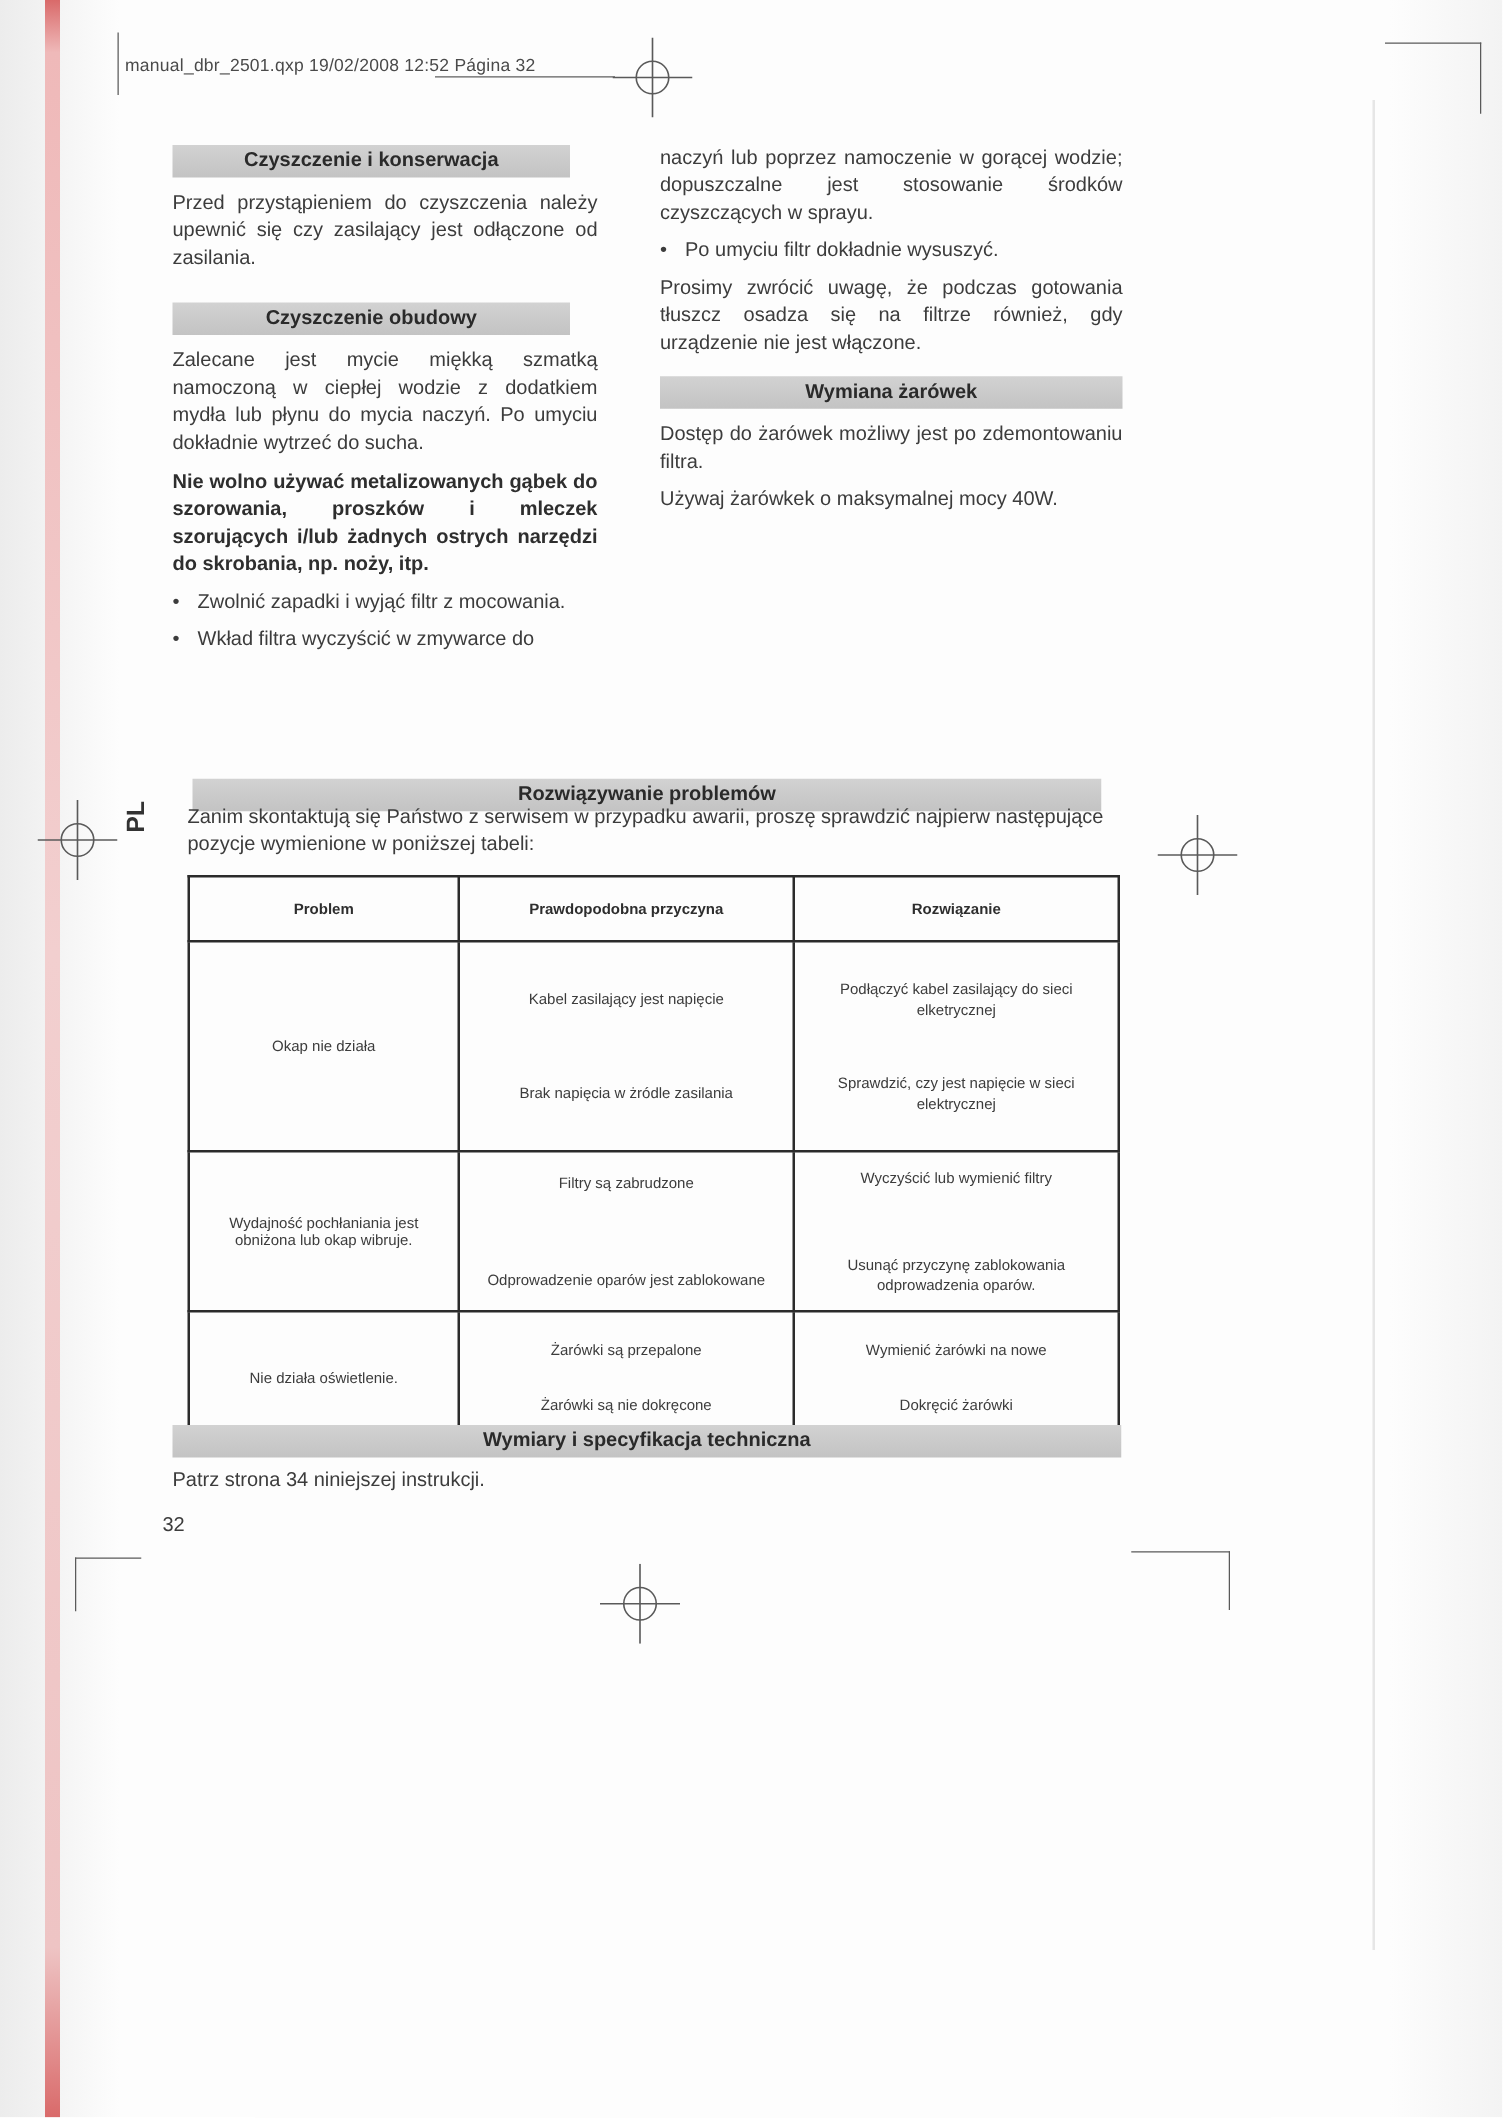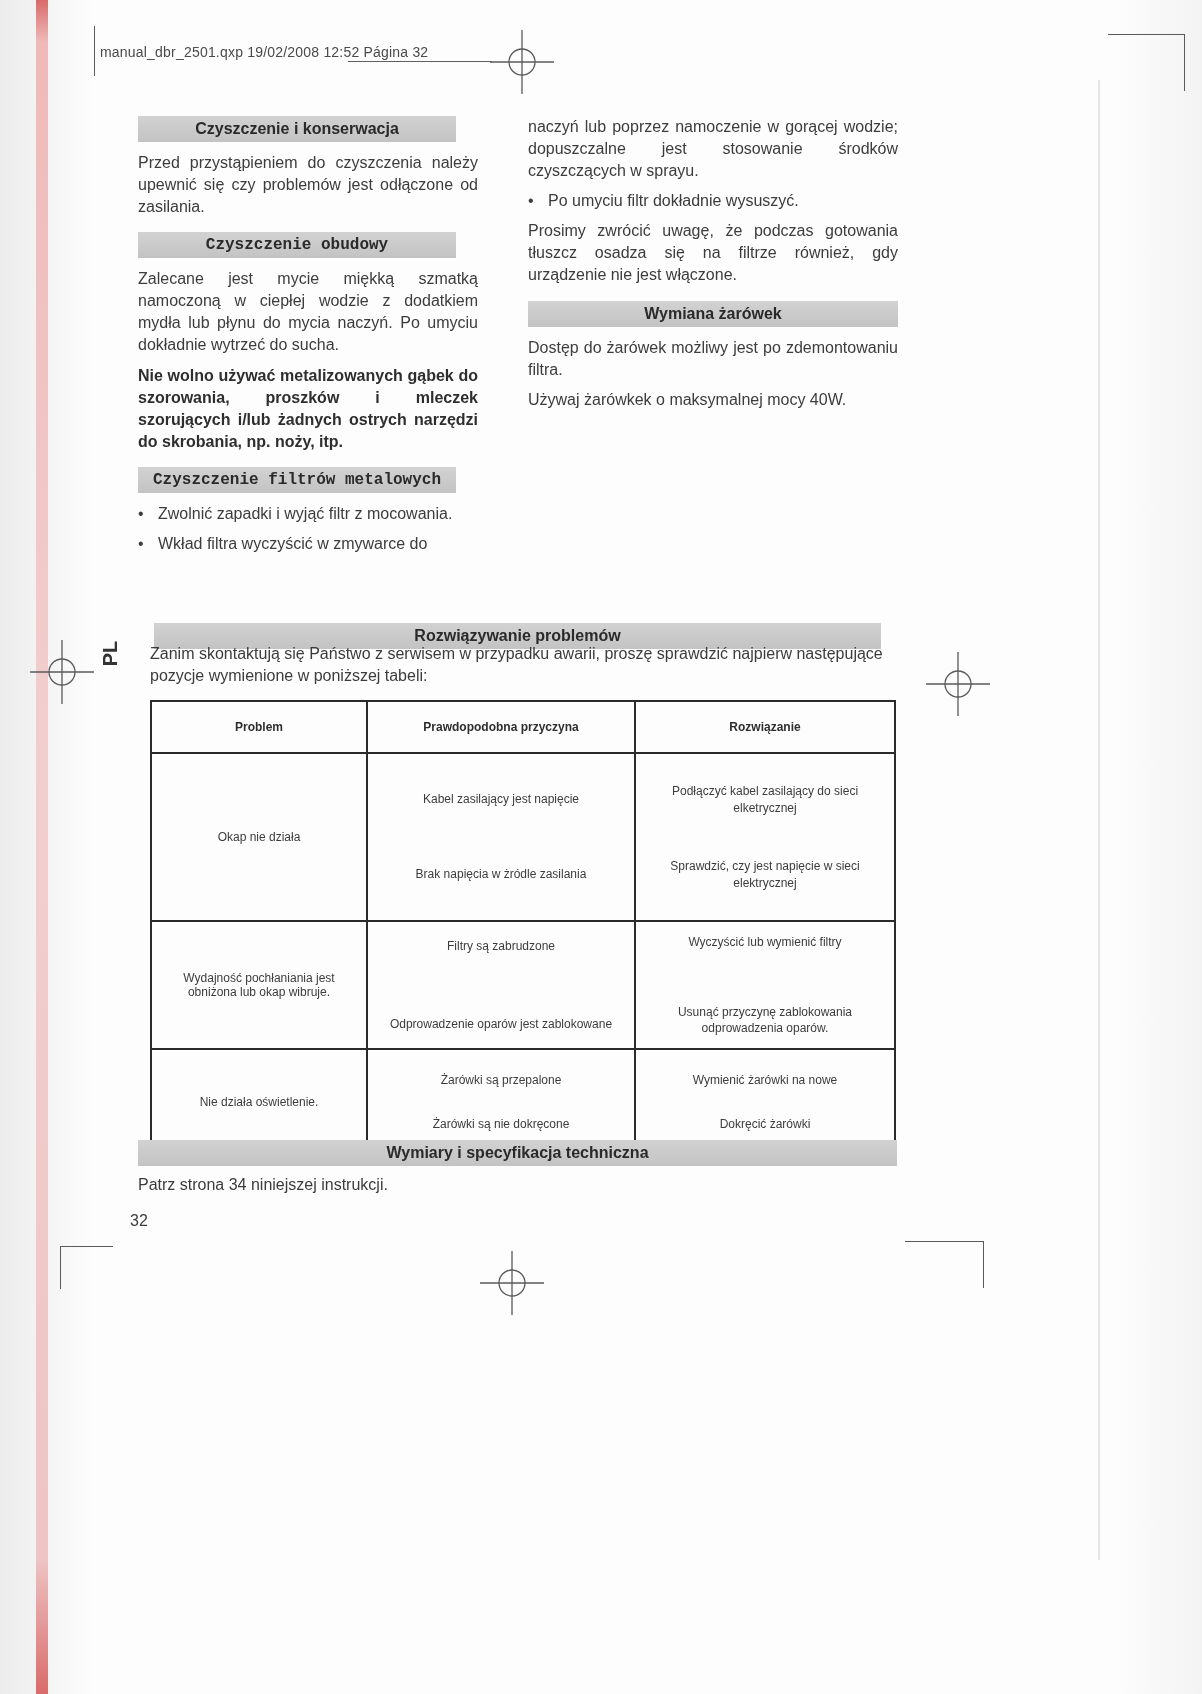--- a/index.html
+++ b/index.html
@@ -38,21 +38,21 @@
   .section-bar{
     background:linear-gradient(to bottom,#d2d2d2,#c3c3c3);
     color:#2a2a2a;font-weight:bold;font-size:16px;text-align:center;
     padding:4px 0;margin:0 0 10px 0;
   }
   .col-left .section-bar{width:318px;}
   .col-right .section-bar{width:100%;}
 
   p.body{font-size:16px;line-height:1.38;margin:0 0 8px 0;text-align:justify;}
   p.bold{font-weight:bold;color:#2e2e2e;}
-  .sp-lg{margin-top:14px;font-family:Liberation Mono, monospace;}
+  .sp-lg{margin-top:24px;}
   .sp-md{margin-top:22px;}
   .bullet{display:flex;font-size:16px;line-height:1.38;margin:0 0 8px 0;}
   .bullet .dot{width:20px;flex:0 0 20px;}
   .bullet .btxt{flex:1;text-align:justify;}
 
   
   .ts-bar{position:absolute;left:138px;top:607px;width:759px;}
   .ts-bar .section-bar{margin:16px;}
   .ts-intro{position:absolute;left:150px;top:643px;width:748px;font-size:16px;line-height:1.4;}
 
@@ -111,27 +111,26 @@
   <svg class="regmark" style="left:480px;top:1251px;" viewBox="0 0 64 64">
     <line x1="0" y1="32" x2="64" y2="32" stroke="#5a5a5a" stroke-width="1.3"></line>
     <line x1="32" y1="0" x2="32" y2="64" stroke="#5a5a5a" stroke-width="1.3"></line>
     <circle cx="32" cy="32" r="13" fill="none" stroke="#5a5a5a" stroke-width="1.3"></circle>
   </svg>
 
   <div class="lang-tab">PL</div>
 
   <div class="col-left">
     <div class="section-bar">Czyszczenie i konserwacja</div>
-    <p class="body">Przed przystąpieniem do czyszczenia należy upewnić się czy problemów jest odłączone od zasilania.</p>
+    <p class="body">Przed przystąpieniem do czyszczenia należy upewnić się czy zasilający jest odłączone od zasilania.</p>
 
     <div class="section-bar sp-lg">Czyszczenie obudowy</div>
     <p class="body">Zalecane jest mycie miękką szmatką namoczoną w ciepłej wodzie z dodatkiem mydła lub płynu do mycia naczyń. Po umyciu dokładnie wytrzeć do sucha.</p>
     <p class="body bold">Nie wolno używać metalizowanych gąbek do szorowania, proszków i mleczek szorujących i/lub żadnych ostrych narzędzi do skrobania, np. noży, itp.</p>
 
-    <div class="section-bar sp-lg">Czyszczenie filtrów metalowych</div>
     <div class="bullet">
       <span class="dot">•</span>
       <span class="btxt">Zwolnić zapadki i wyjąć filtr z mocowania.</span>
     </div>
     <div class="bullet">
       <span class="dot">•</span>
       <span class="btxt">Wkład filtra wyczyścić w zmywarce do</span>
     </div>
   </div>
 

